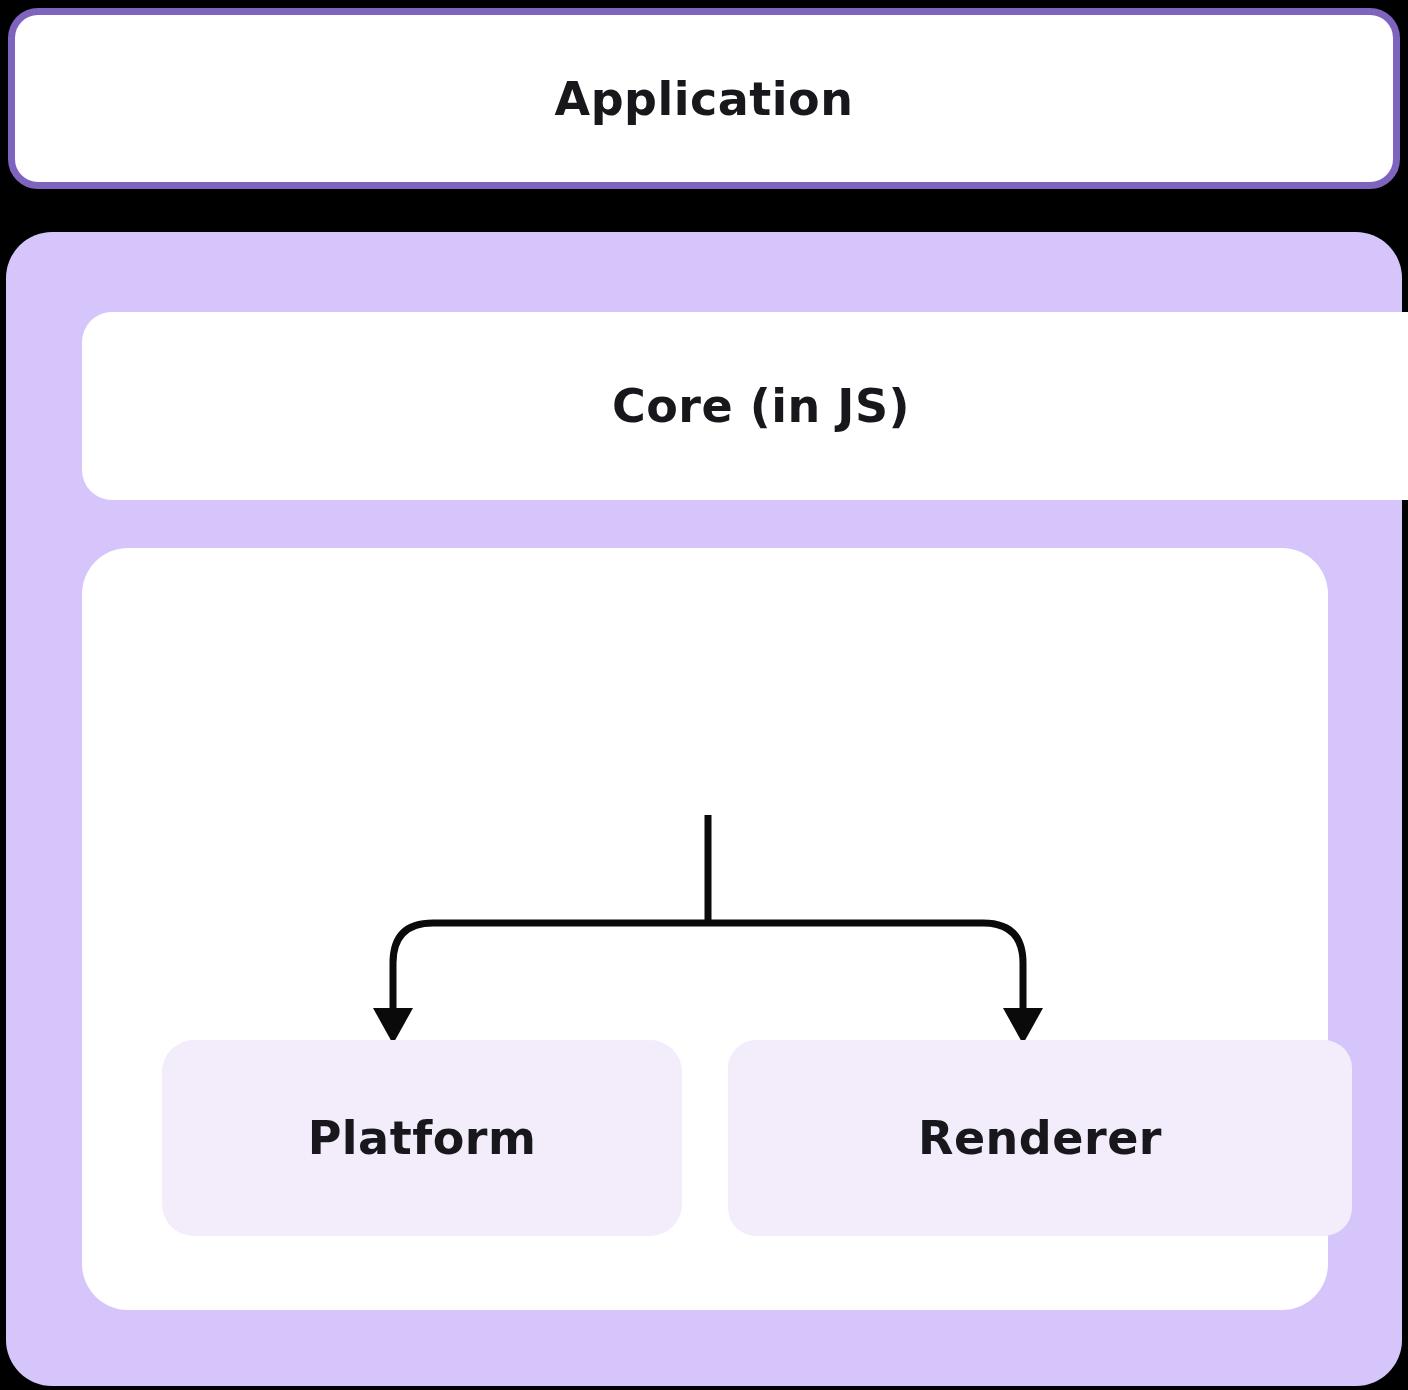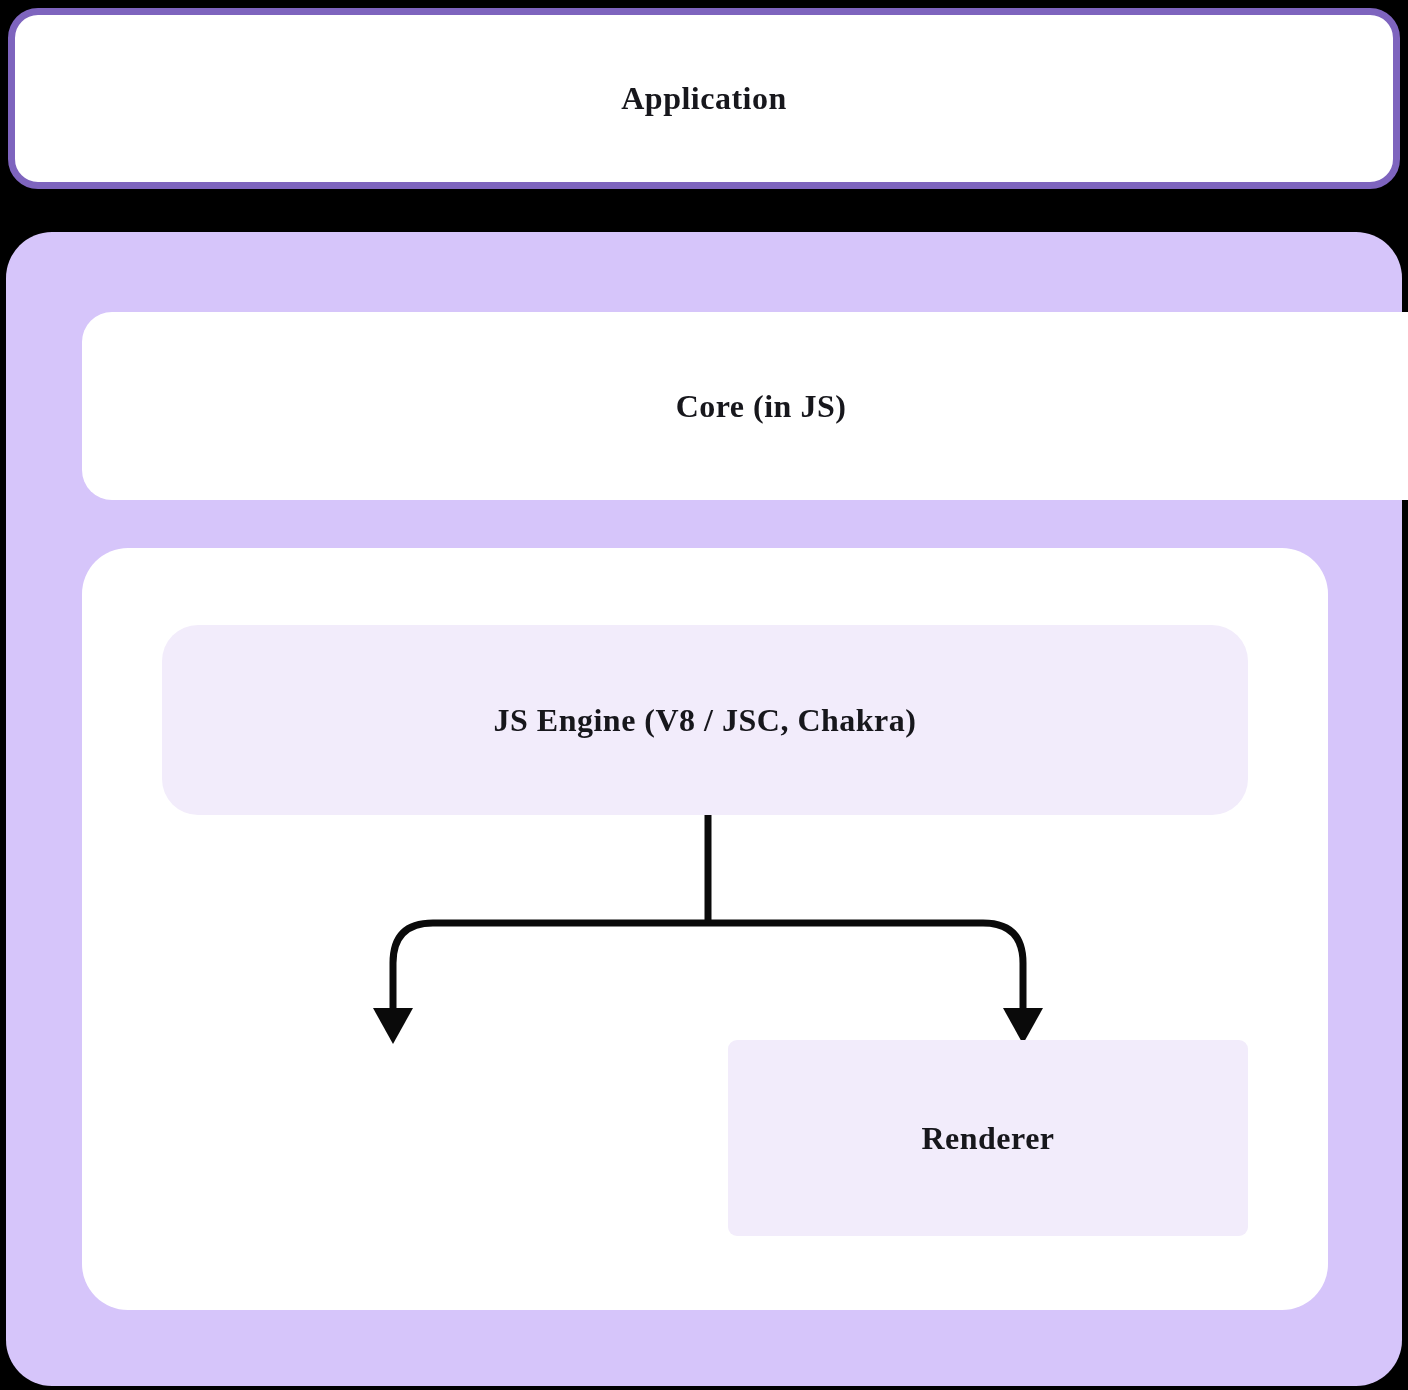--- a/index.html
+++ b/index.html
@@ -21,26 +21,25 @@
     font-family: "DejaVu Sans", "Liberation Sans", sans-serif;
   }
   .stage {
     position: absolute;
     inset: 0;
     width: 1408px;
     height: 1390px;
   }
   .box-label {
     font-weight: 700;
-    font-size: 32px;
+    font-size: 46px;
     color: var(--text);
     letter-spacing: 0.5px;
     text-align: left;
     white-space: nowrap;
-    font-family: Liberation Serif, serif;
   }
   .app-box {
     position: absolute;
     left: 8px; top: 8px;
     width: 1392px; height: 181px;
     background: var(--box-white);
     border: 7px solid var(--border-purple);
     border-radius: 30px;
     display: flex; align-items: center; justify-content: center;
   }
@@ -78,23 +77,23 @@
     position: absolute;
     left: 162px; top: 1040px;
     width: 520px; height: 196px;
     background: var(--box-lavender);
     border-radius: 32px;
     display: flex; align-items: center; justify-content: center;
   }
   .renderer-box {
     position: absolute;
     left: 728px; top: 1040px;
-    width: 520px; height: 196px;
+    width: 624px; height: 196px;
     background: var(--box-lavender);
-    border-radius: 9px;
+    border-radius: 28px;
     display: flex; align-items: center; justify-content: center;
   }
   .arrows-svg {
     position: absolute;
     inset: 0;
     width: 1408px;
     height: 1390px;
     pointer-events: none;
   }
   .arrow-path {
@@ -118,30 +117,30 @@
   </div>
 
   <div class="outer-container"></div>
 
   <div class="core-box">
     <div class="box-label">Core (in JS)</div>
   </div>
 
   <div class="main-box"></div>
 
-  <div class="js-engine-box">
-    <div class="box-label">JS Engine (V8 / JSC, Chakra)</div>
-  </div>
 
   <svg class="arrows-svg" viewBox="0 0 1408 1390" aria-hidden="true">
     <path class="arrow-path" d="M708,815 L708,923"></path>
     <path class="arrow-path" d="M708,923 L433,923 Q393,923 393,963 L393,1012"></path>
     <path class="arrow-path" d="M708,923 L983,923 Q1023,923 1023,963 L1023,1012"></path>
     <polygon class="arrow-head" points="373,1008 413,1008 393,1044"></polygon>
     <polygon class="arrow-head" points="1003,1008 1043,1008 1023,1044"></polygon>
   </svg>
 
+  <div class="platform-box">
+    <div class="box-label">Platform</div>
+  </div>
 
   <div class="renderer-box">
     <div class="box-label">Renderer</div>
   </div>
 
 </div>
 
 </body></html>

